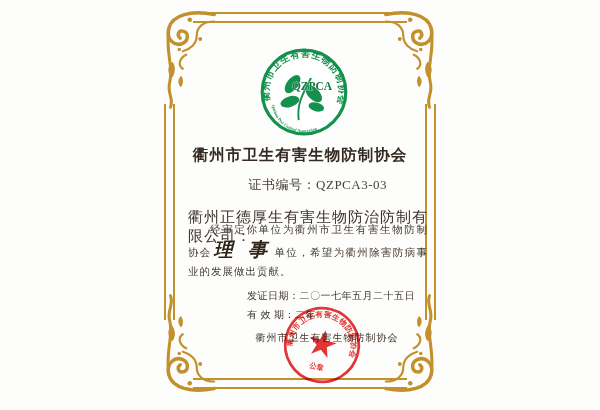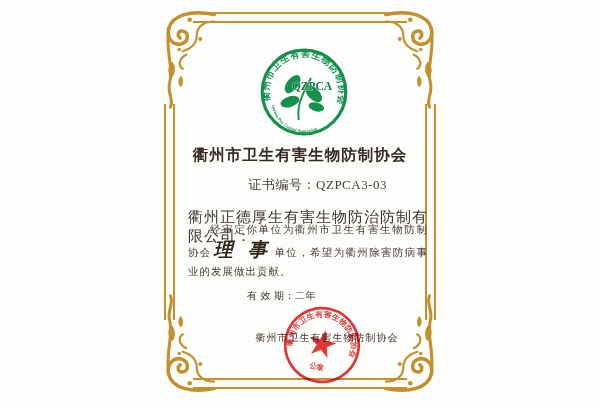--- a/index.html
+++ b/index.html
@@ -157,20 +157,23 @@
   <div class="title">衢州市卫生有害生物防制协会</div>
   <div class="certno">
     <span>证书编号：</span><span>QZPCA3-03</span>
   </div>
 
   <div class="recipient">衢州正德厚生有害生物防治防制有限公司：</div>
   <div class="bodytext"><span>经审定你单位为衢州市卫生有害生物防制协会</span><span class="membership">理 事</span><span>单位，希望为衢州除害防病事业的发展做出贡献。</span></div>
 
   <div class="dates">
     <div>
+      <span>发证日期：</span><span>二〇一七年五月二十五日</span>
+    </div>
+    <div>
       <span>有 效 期：</span><span>二年</span>
     </div>
   </div>
 
   <div class="issuer">衢州市卫生有害生物防制协会</div>
 
   <svg class="stamp" viewBox="0 0 100 100">
     <defs>
       <path id="stampArc" d="M14.6,62.6 A37,37 0 1 1 85.4,62.6"></path>
     </defs>

